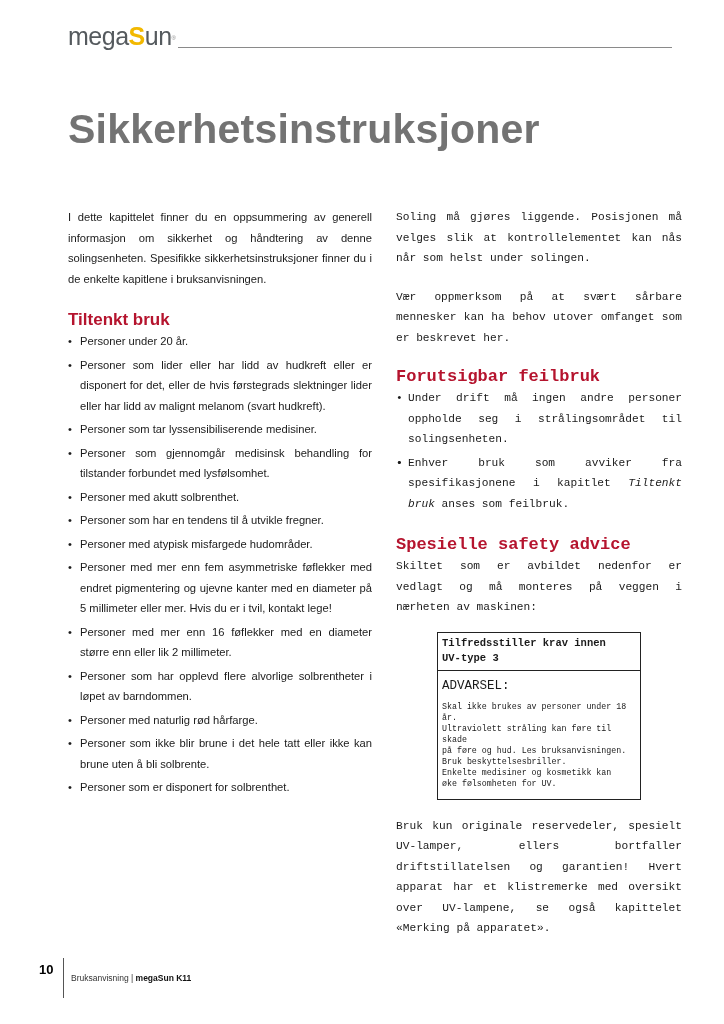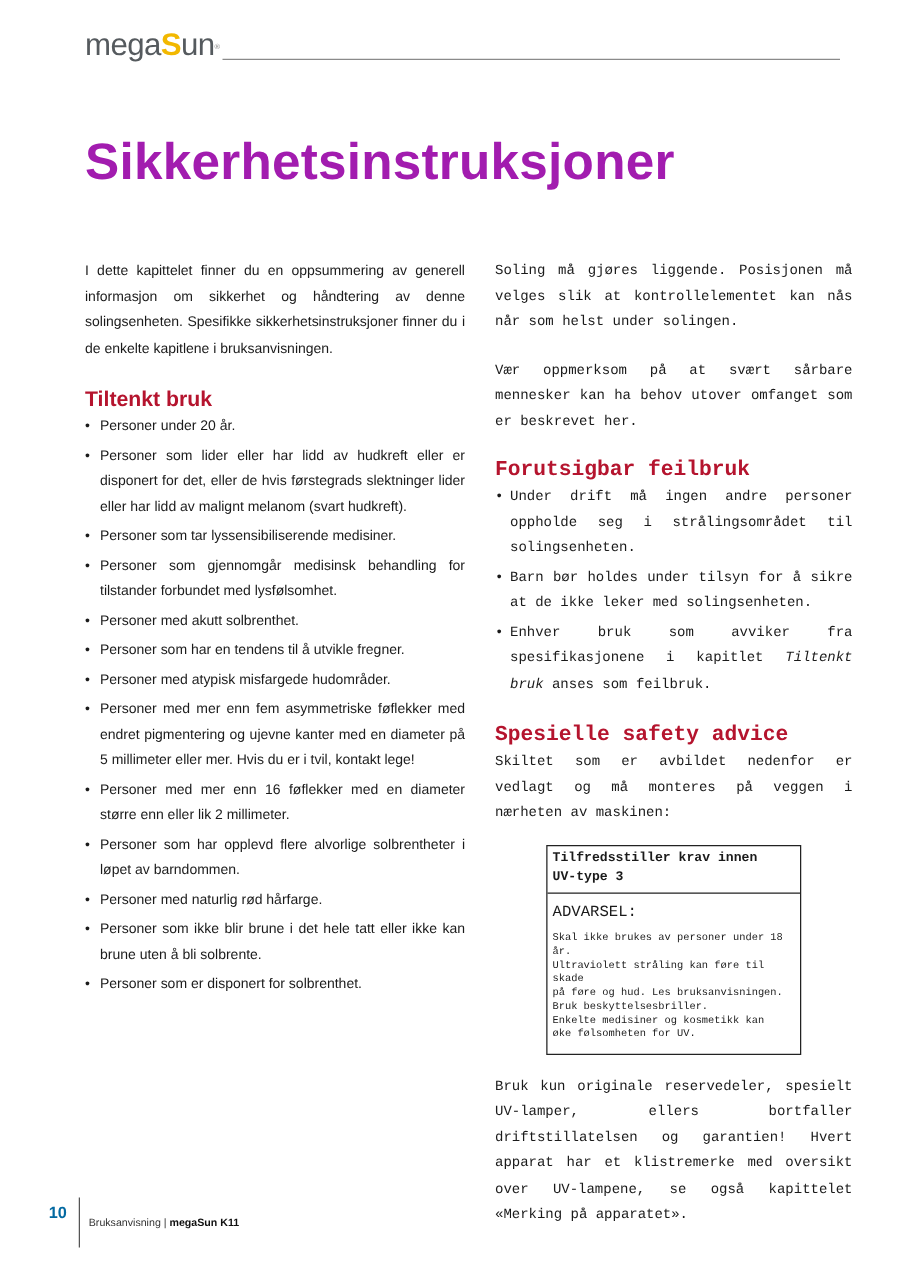--- a/index.html
+++ b/index.html
@@ -6,21 +6,21 @@
     body { width: 724px; height: 1024px; position: relative; overflow: hidden;
            font-family: "Liberation Sans", sans-serif; color: #1a1a1a; }
 
     .logo { position: absolute; left: 68px; top: 22px; font-size: 25px; font-weight: normal;
             letter-spacing: -0.5px; color: #555a5e; line-height: 28px; }
     .logo .s { color: #f2b800; font-weight: bold; }
     .logo sup { font-size: 6px; color: #888; vertical-align: top; position: relative; top: 2px; }
     .header-rule { position: absolute; left: 178px; top: 47px; width: 494px; height: 1px; background: #8a8a8a; }
 
     .page-title { position: absolute; left: 68px; top: 104px; margin: 0; font-size: 41px;
-                  font-weight: bold; color: #a21caf; letter-spacing: 0.2px; line-height: 50px; }
+                  font-weight: bold; color: #737373; letter-spacing: 0.2px; line-height: 50px; }
 
     .col { position: absolute; top: 207px; width: 304px; font-size: 11.2px; line-height: 20.5px; }
     .col-left { left: 68px; }
     .col-right { left: 396px; width: 286px; font-family: Liberation Mono, monospace; }
 
     p { margin: 0; text-align: justify; }
     .spacer { height: 18px; }
 
     h2 { margin: 0; font-size: 17px; font-weight: bold; color: #b5142e; line-height: 22px; }
     .col-left h2 { margin-top: 20px; }
@@ -33,21 +33,21 @@
 
     .warn-box { margin: 14px auto 0 auto; width: 202px; border: 1.5px solid #222; text-align: left; }
     .warn-top { border-bottom: 1.5px solid #222; padding: 3px 4px 4px 4px; font-weight: bold;
                 font-size: 10.5px; line-height: 15px; }
     .warn-bottom { padding: 6px 4px 10px 4px; }
     .warn-heading { font-size: 12.5px; line-height: 18px; margin-bottom: 6px; }
     .warn-line { font-size: 8.3px; line-height: 11px; }
 
     .after-box { margin-top: 16px; }
 
-    .footer-num { position: absolute; left: 39px; top: 962px; font-size: 13px; font-weight: bold; color: #0369a1; }
+    .footer-num { position: absolute; left: 39px; top: 962px; font-size: 13px; font-weight: bold; color: #000000; }
     .footer-rule { position: absolute; left: 63px; top: 958px; width: 1px; height: 40px; background: #555; }
     .footer-text { position: absolute; left: 71px; top: 973px; font-size: 8.5px; color: #333; }
     .footer-text b { font-weight: bold; color: #111; }
   </style>
 </head>
 <body>
 
 <div class="logo"><span>mega</span><span class="s">S</span><span>un</span><sup>®</sup></div>
 <div class="header-rule"></div>
 
@@ -75,21 +75,21 @@
 </div>
 
 <div class="col col-right">
   <p>Soling må gjøres liggende. Posisjonen må velges slik at kontrollelementet kan nås når som helst under solingen.</p>
   <div class="spacer"></div>
   <p>Vær oppmerksom på at svært sårbare mennesker kan ha behov utover omfanget som er beskrevet her.</p>
 
   <h2 class="first">Forutsigbar feilbruk</h2>
   <ul>
     <li><span class="bullet">•</span><span>Under drift må ingen andre personer oppholde seg i strålingsområdet til solingsenheten.</span></li>
-    <li><span class="bullet">•</span><span>Barn bør holdes under tilsyn for å sikre at de ikke leker med solingsenheten.</span></li>
+    <li><span class="bullet">•</span></li>
     <li><span class="bullet">•</span><span>Enhver bruk som avviker fra spesifikasjonene i kapitlet </span><em>Tiltenkt bruk</em><span> anses som feilbruk.</span></li>
   </ul>
 
   <h2>Spesielle safety advice</h2>
   <p>Skiltet som er avbildet nedenfor er vedlagt og må monteres på veggen i nærheten av maskinen:</p>
 
   <div class="warn-box">
     <div class="warn-top">
       <div>Tilfredsstiller krav innen</div>
       <div>UV-type 3</div>

